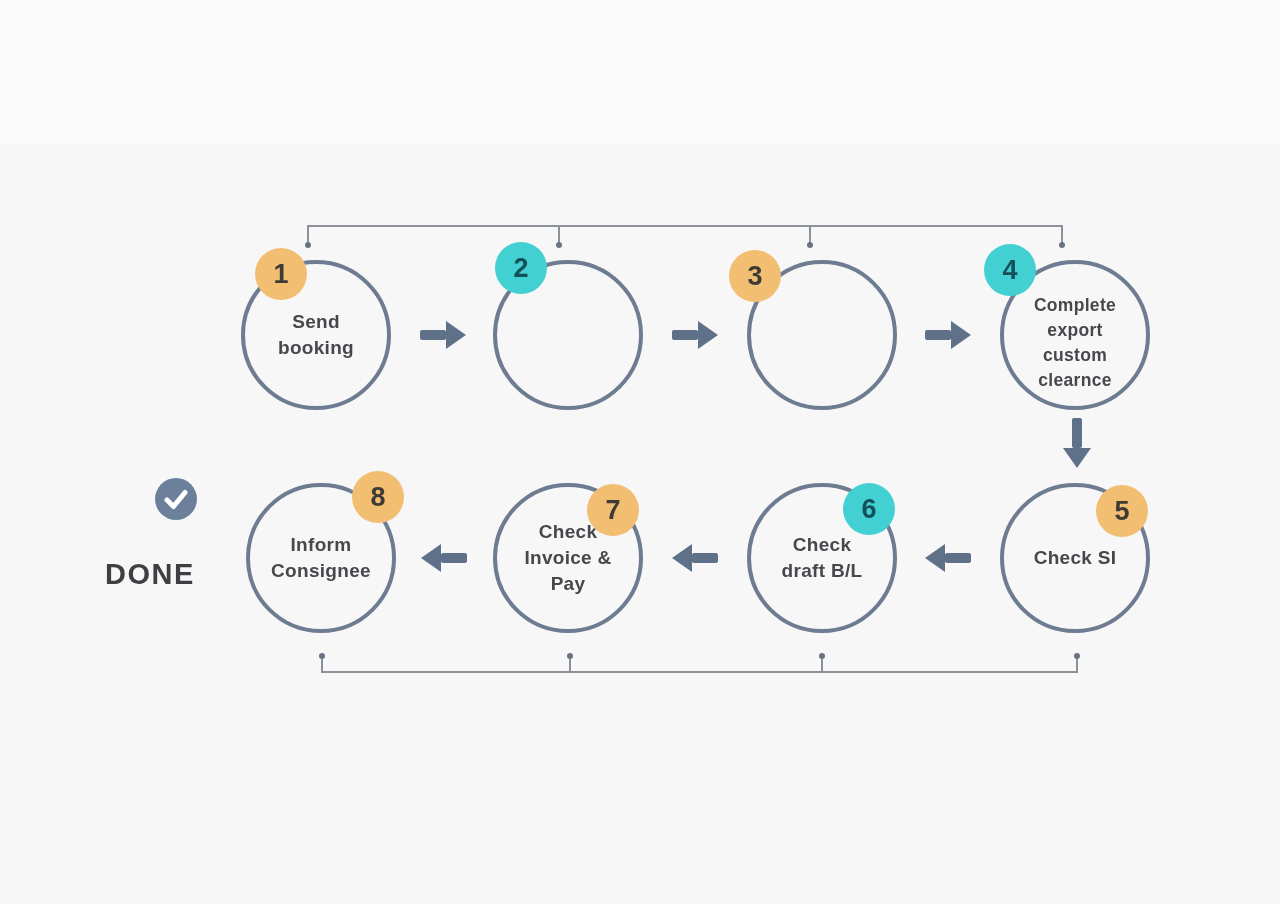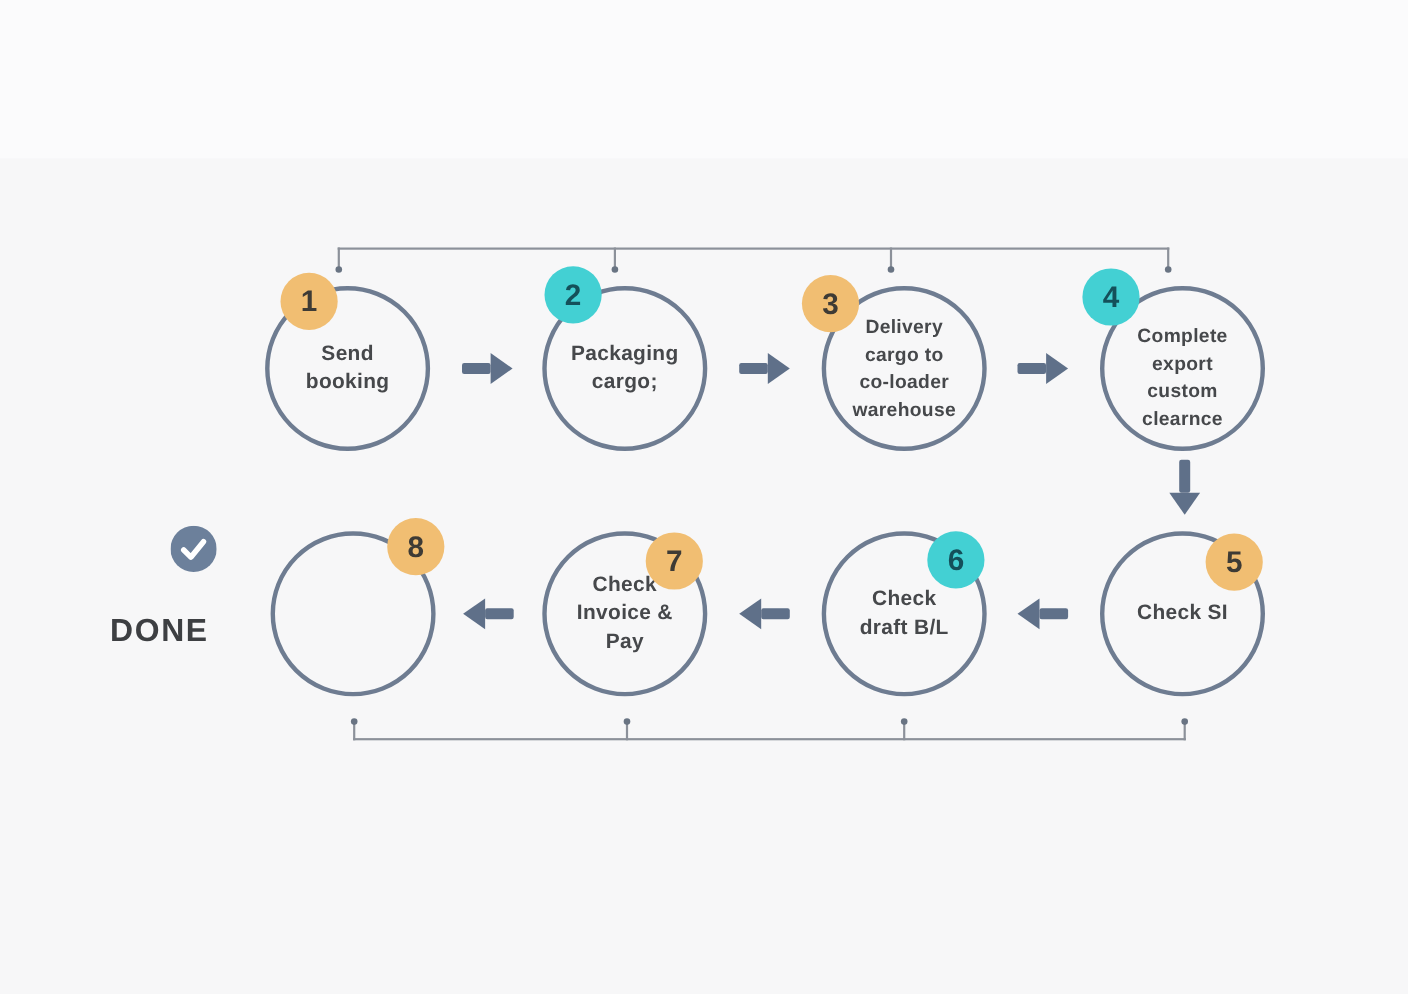--- a/index.html
+++ b/index.html
@@ -87,21 +87,21 @@
   .hline { position: absolute; height: 2px; background: #8c919a; }
   .tick  { position: absolute; width: 2px; background: #8c919a; }
   .dot   { position: absolute; width: 6px; height: 6px; border-radius: 50%; background: #697483; }
 
   
   .done-icon { position: absolute; left: 155px; top: 478px; width: 42px; height: 42px; }
   .done-label {
     position: absolute;
     left: 100px; top: 558px;
     width: 100px;
-    text-align: left;
+    text-align: center;
     font-weight: 700;
     font-size: 29px;
     letter-spacing: 1.5px;
     color: #3d3f42;
   }
 </style>
 </head>
 <body>
 
 <div class="canvas">
@@ -132,30 +132,24 @@
   </div>
 
   <div class="step" style="left:241px; top:260px;">
     <div class="badge" style="left: 10px; top: -16px; background: rgb(241, 190, 114); color: rgb(62, 59, 53);">1</div>
     <div class="label">Send
 booking</div>
   </div>
 
   <div class="step" style="left:493px; top:260px;">
     <div class="badge" style="left: -2px; top: -22px; background: rgb(67, 208, 211); color: rgb(20, 80, 90);">2</div>
-    <div class="label">Packaging
-cargo;</div>
   </div>
 
   <div class="step small-text" style="left:747px; top:260px;">
     <div class="badge" style="left: -22px; top: -14px; background: rgb(241, 190, 114); color: rgb(62, 59, 53);">3</div>
-    <div class="label">Delivery
-cargo to
-co-loader
-warehouse</div>
   </div>
 
   <div class="step small-text" style="left:1000px; top:260px;">
     <div class="badge" style="left: -20px; top: -20px; background: rgb(67, 208, 211); color: rgb(20, 80, 90);">4</div>
     <div class="label" style="position:relative; top:8px;">Complete
 export
 custom
 clearnce</div>
   </div>
 
@@ -172,20 +166,22 @@
 
   <div class="step" style="left:493px; top:483px;">
     <div class="badge" style="right: 0px; top: -3px; background: rgb(241, 190, 114); color: rgb(62, 59, 53);">7</div>
     <div class="label">Check
 Invoice &amp;
 Pay</div>
   </div>
 
   <div class="step" style="left:246px; top:483px;">
     <div class="badge" style="right: -12px; top: -16px; background: rgb(241, 190, 114); color: rgb(62, 59, 53);">8</div>
+    <div class="label">Inform
+Consignee</div>
   </div>
 
   <div class="arrow arrow-right" style="left:420px; top:321px;">
     <span class="tail"></span>
       <span class="head"></span>
   </div>
   <div class="arrow arrow-right" style="left:672px; top:321px;">
     <span class="tail"></span>
       <span class="head"></span>
   </div>

